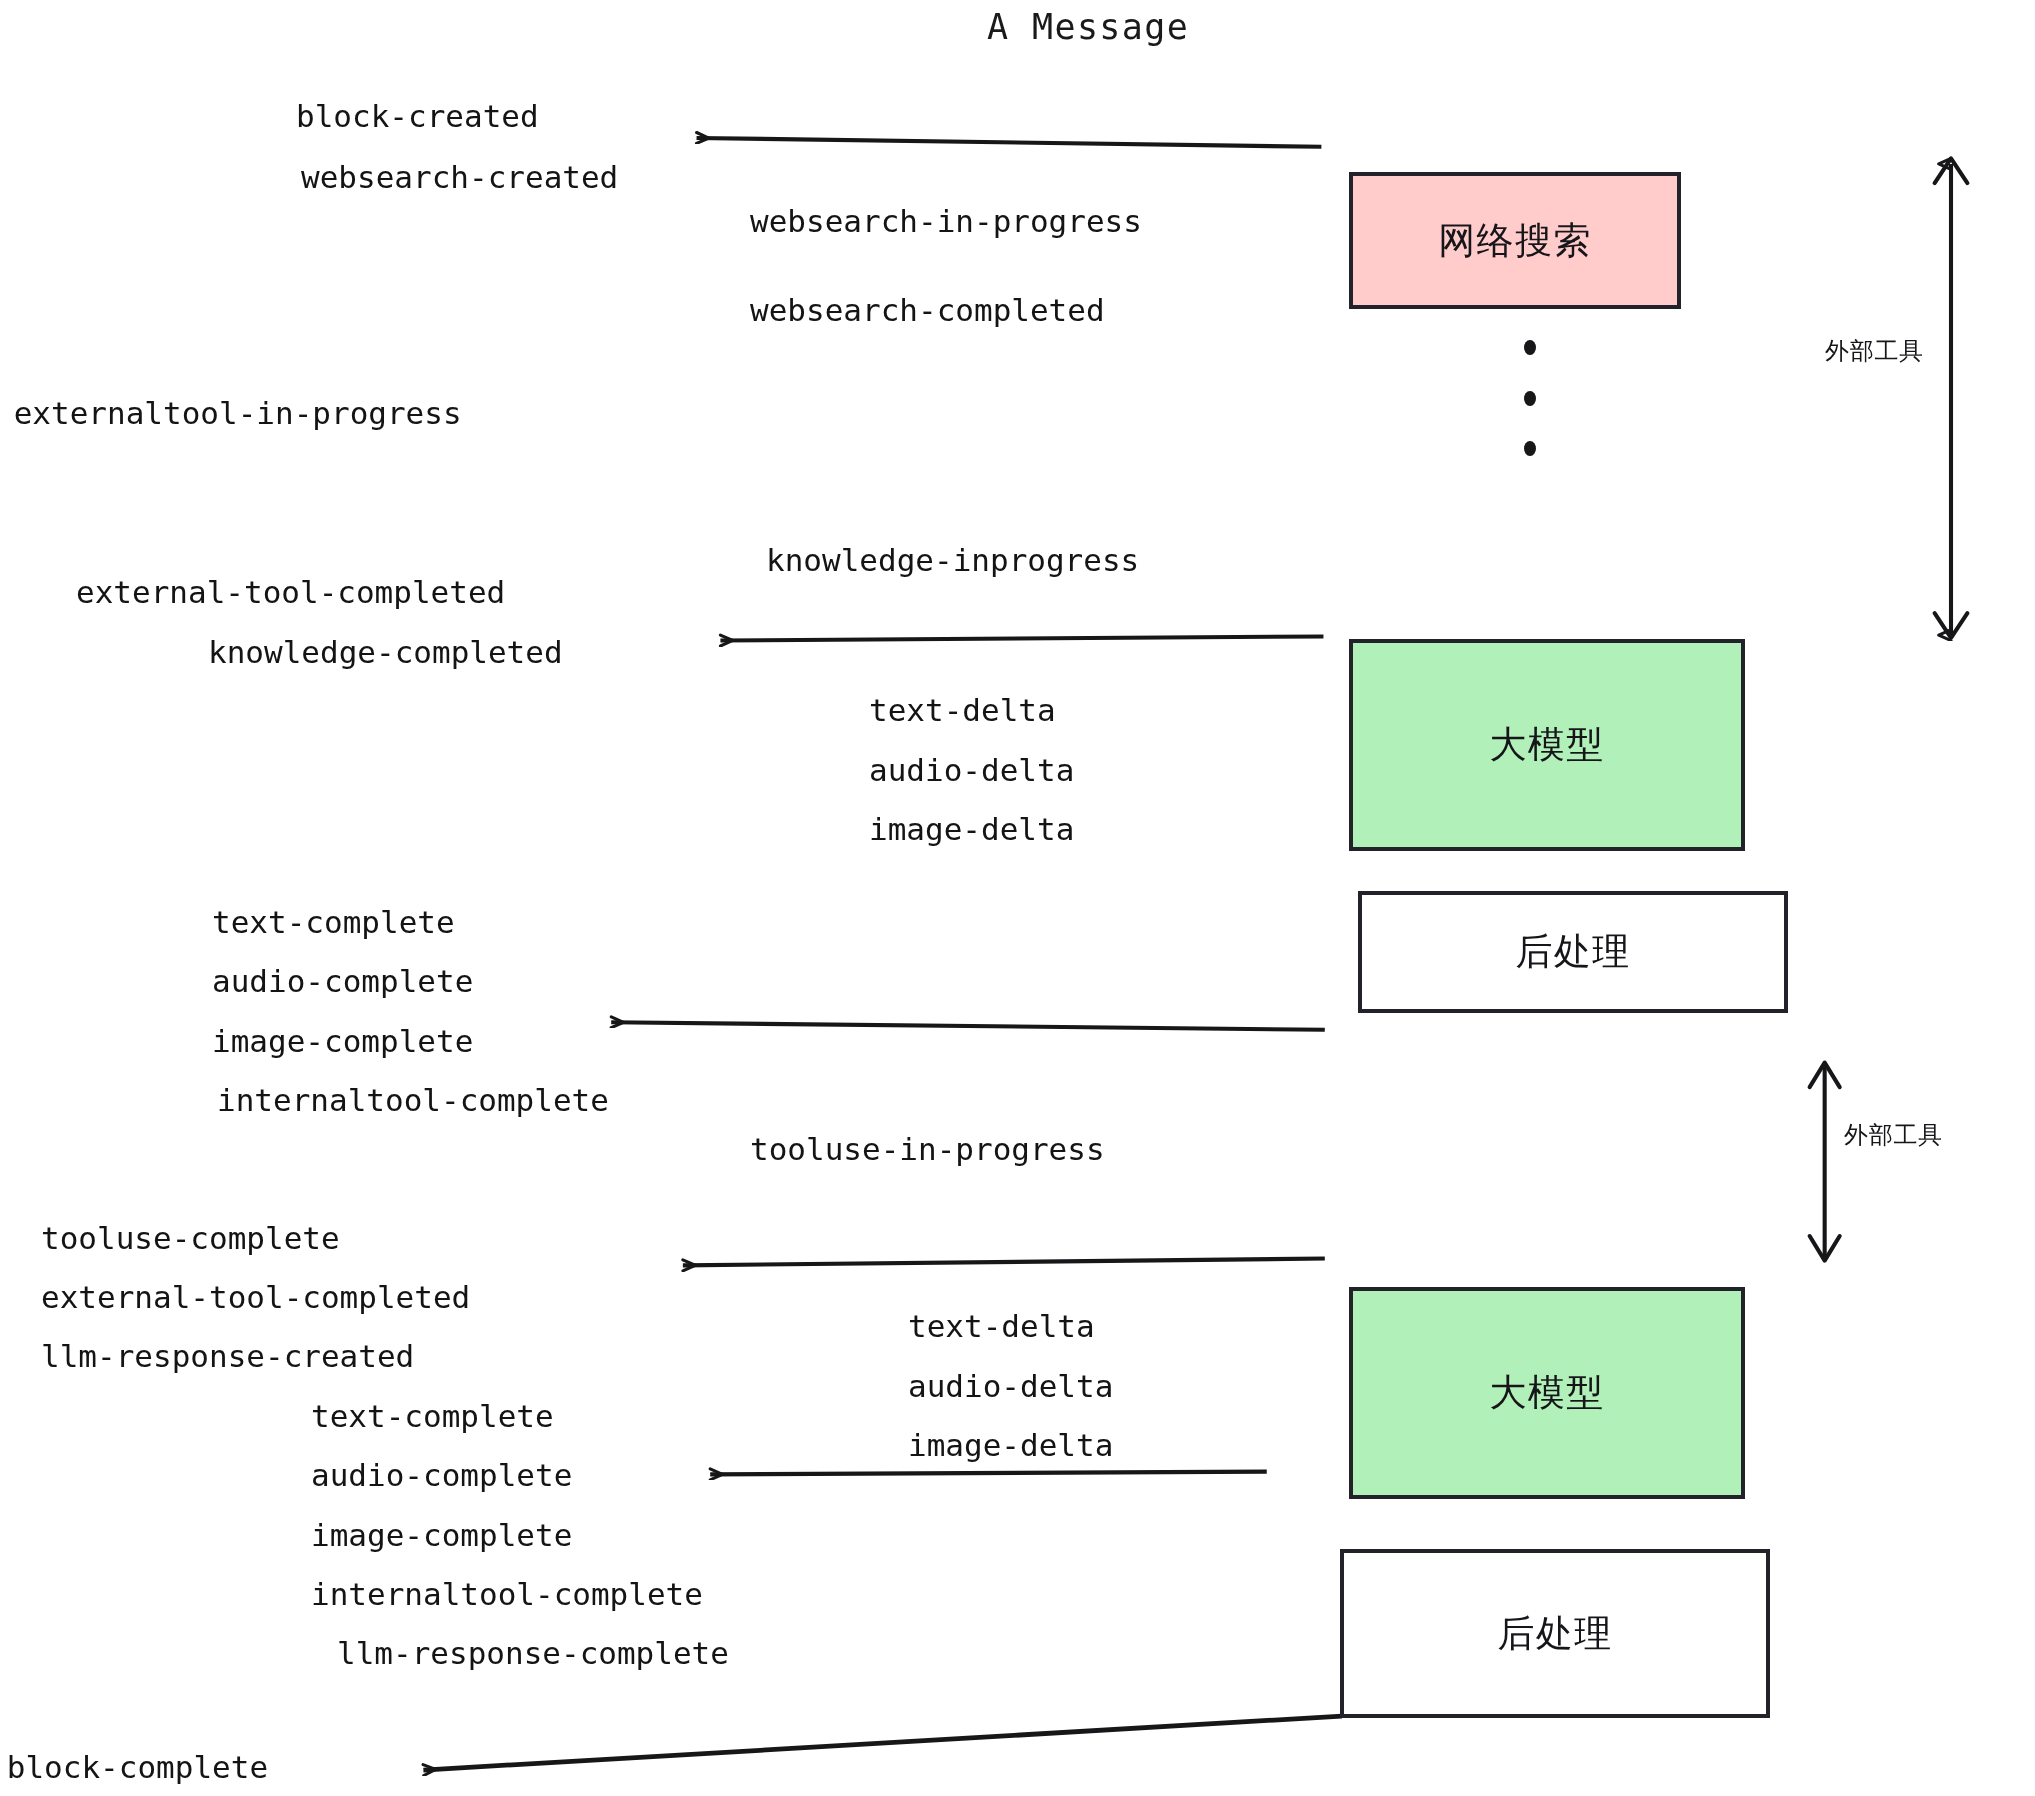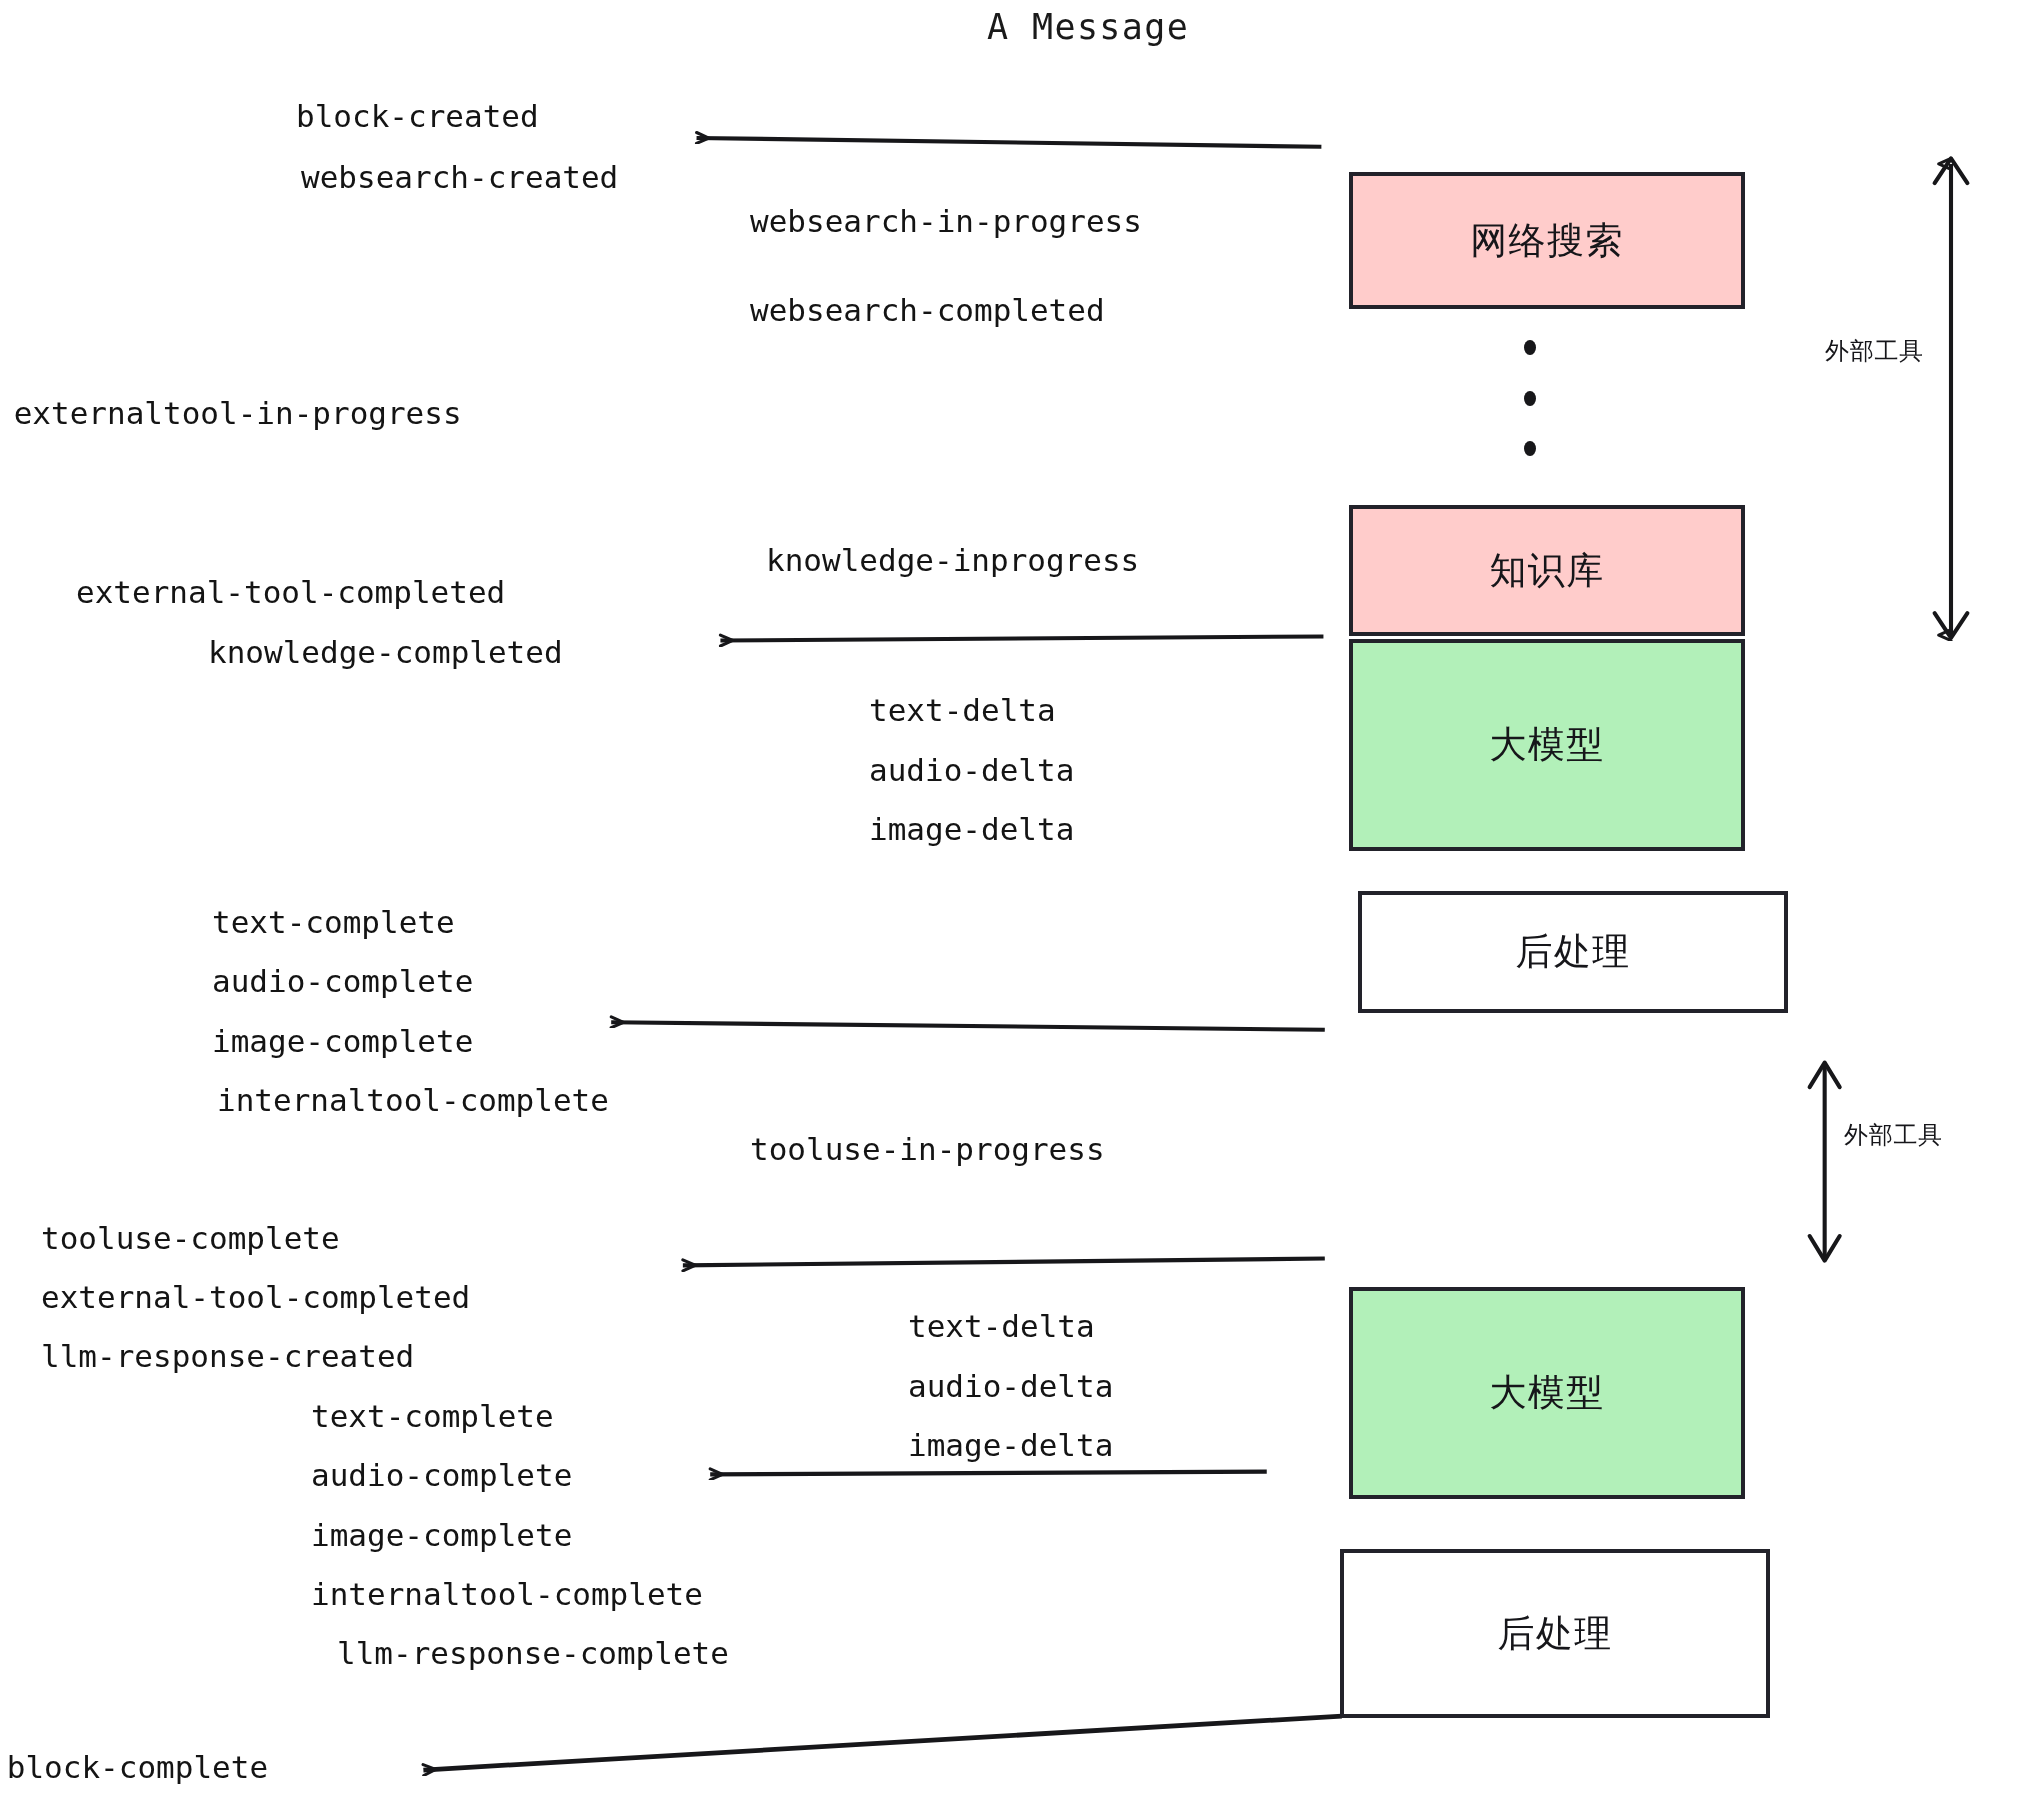--- a/index.html
+++ b/index.html
@@ -120,33 +120,30 @@
 
     <line x1="2857" y1="240" x2="2857" y2="930" stroke="#17171a" stroke-width="6" marker-start="url(#ahv)" marker-end="url(#ahv)" transform="rotate(180 2857 585)"></line>
     <path d="M2833,268 L2857,232 L2881,268" fill="none" stroke="#17171a" stroke-width="6" stroke-linecap="round" stroke-linejoin="round"></path>
     <path d="M2833,898 L2857,934 L2881,898" fill="none" stroke="#17171a" stroke-width="6" stroke-linecap="round" stroke-linejoin="round"></path>
 
     <line x1="2672" y1="1560" x2="2672" y2="1842" stroke="#17171a" stroke-width="6"></line>
     <path d="M2650,1592 L2672,1556 L2694,1592" fill="none" stroke="#17171a" stroke-width="6" stroke-linecap="round" stroke-linejoin="round"></path>
     <path d="M2650,1810 L2672,1846 L2694,1810" fill="none" stroke="#17171a" stroke-width="6" stroke-linecap="round" stroke-linejoin="round"></path>
   </svg>
 
-  <div class="box" style="left:1349px; top:172px; width:396px; height:137px; background:#ffcccb;">
+  <div class="box" style="left:1349px; top:172px; width:332px; height:137px; background:#ffcccb;">
     <span>网络搜索</span>
   </div>
 
   <div class="dots" style="left:1523px; top:340px; width:13.7px; height:116px;">
     <i></i>
     <i></i>
     <i></i>
   </div>
 
-  <div class="box" style="left:1349px; top:505px; width:396px; height:131px; background:#ffcccb;">
-    <span>知识库</span>
-  </div>
 
   <div class="box" style="left:1349px; top:639px; width:396px; height:212px; background:#b2f0b9;">
     <span>大模型</span>
   </div>
 
   <div class="box" style="left:1358px; top:891px; width:430px; height:122px; background:#ffffff;">
     <span>后处理</span>
   </div>
 
 

